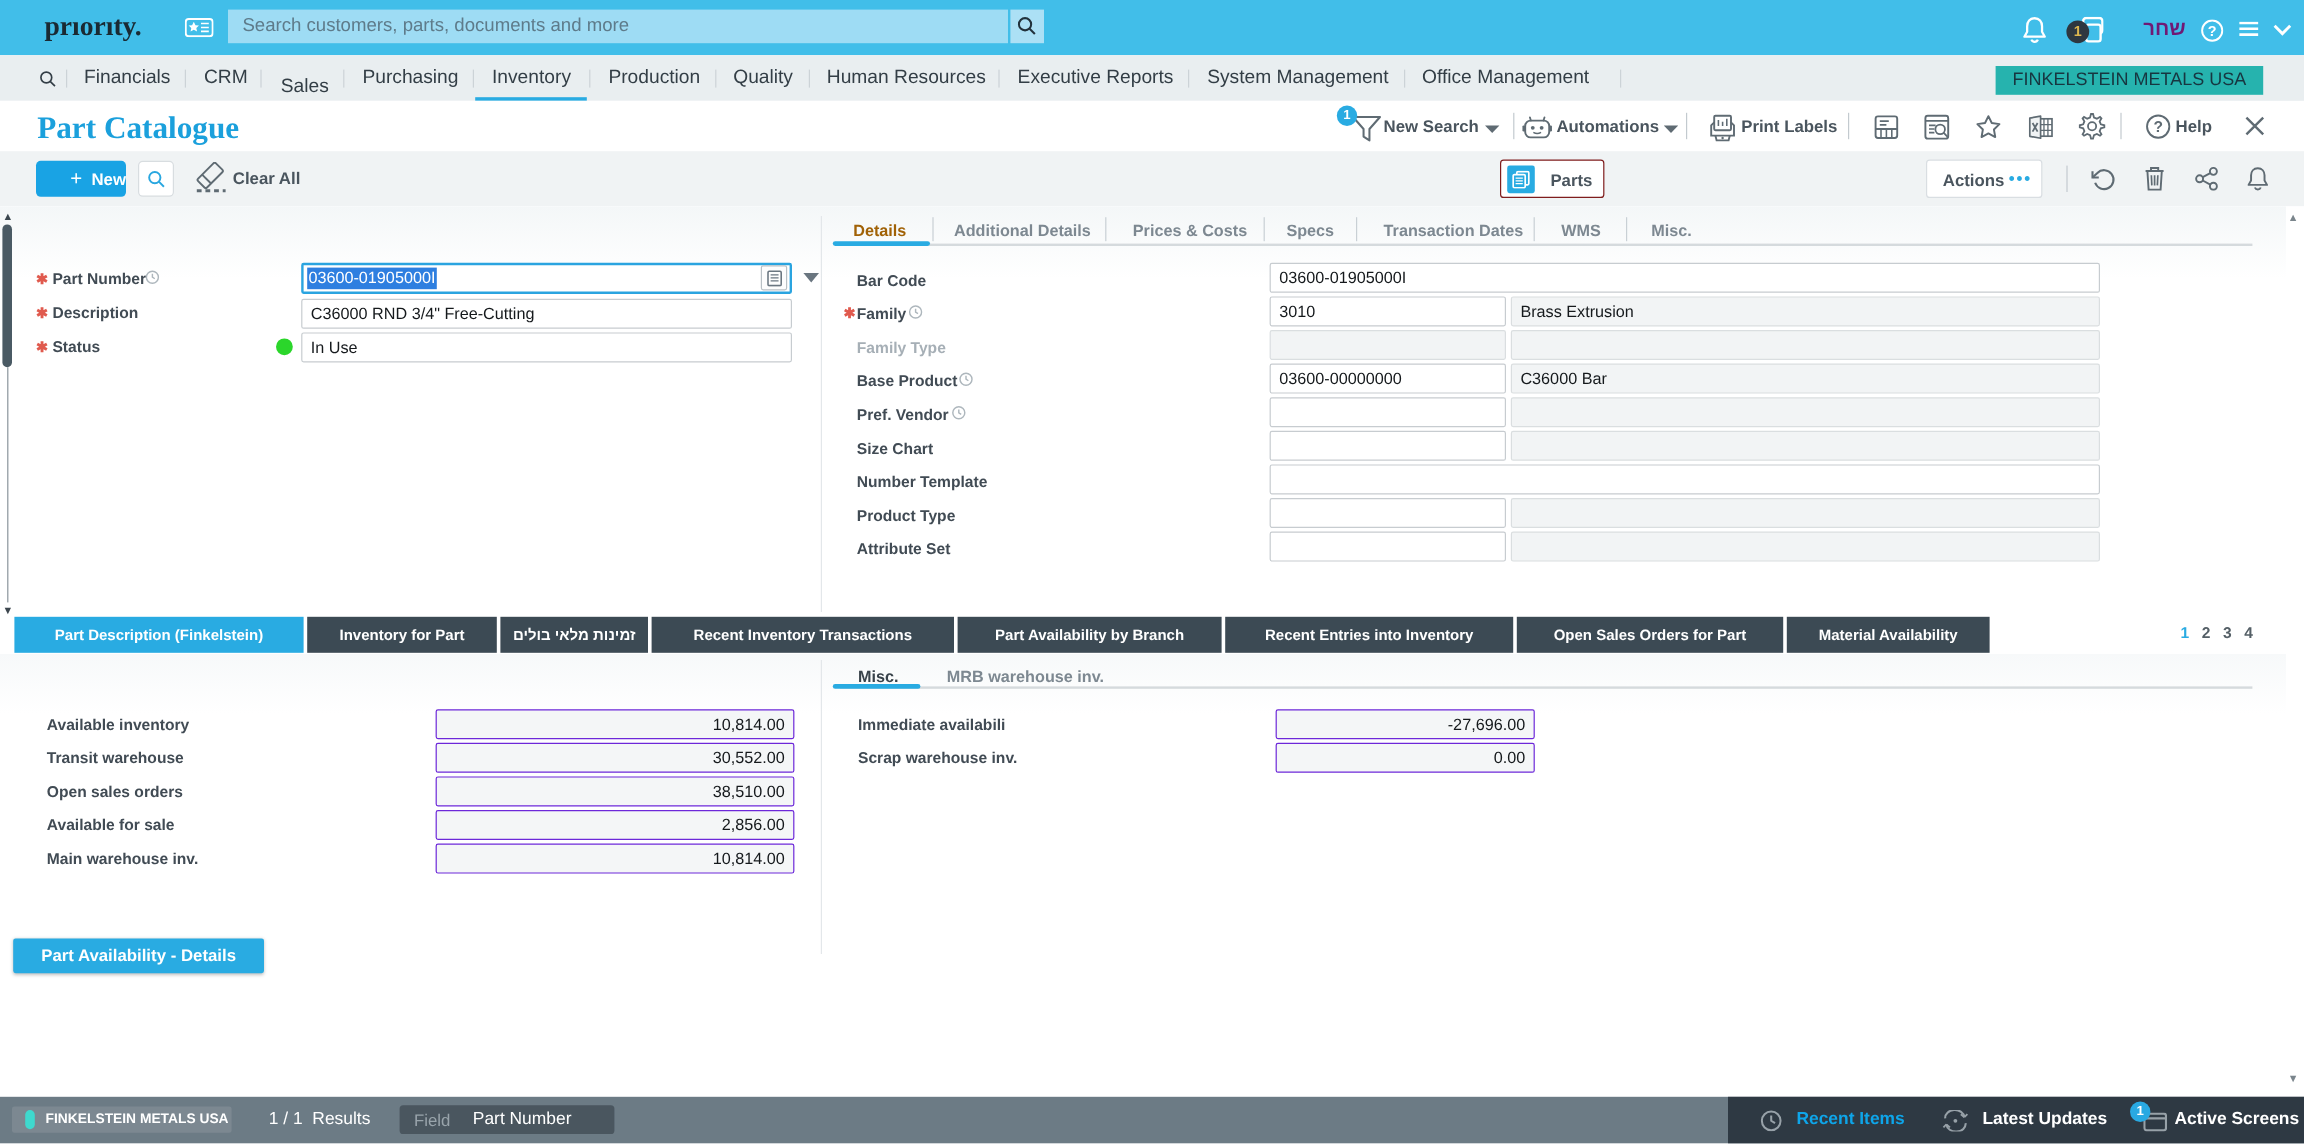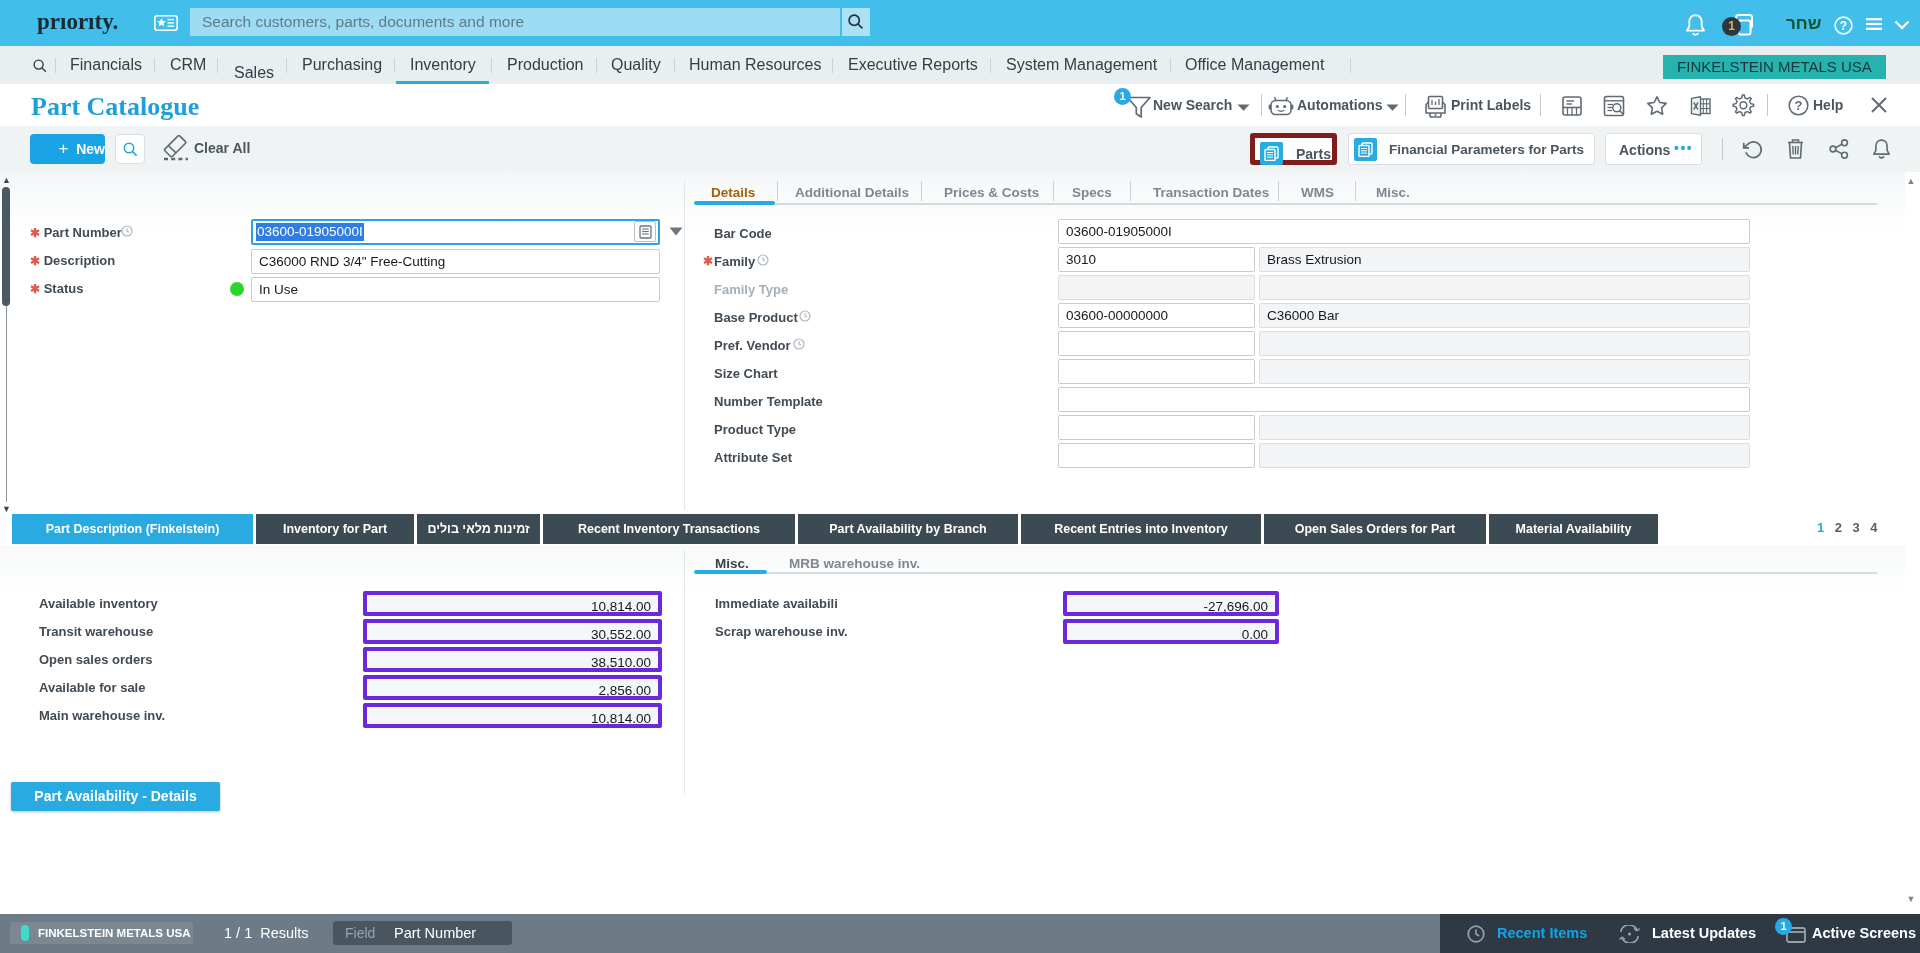--- a/index.html
+++ b/index.html
@@ -4,21 +4,21 @@
 <style>
 *{margin:0;padding:0;box-sizing:border-box}
 html,body{width:1920px;height:953px;overflow:hidden;background:#fff}
 body{font-family:"Liberation Sans",sans-serif;-webkit-font-smoothing:antialiased}
 .abs{position:absolute}
 #root{position:relative;width:1920px;height:953px;overflow:hidden}
 .lbl{font-weight:bold;font-size:13px;color:#414b54;white-space:nowrap}
 .ast{color:#e05a4e;font-weight:bold;font-size:12px}
 .inp{position:absolute;background:#fff;border:1px solid #c7ccd0;border-radius:2px;font-size:13.5px;color:#15191c;line-height:23px;padding:0 7px;white-space:nowrap}
 .inpg{position:absolute;background:#f2f4f5;border:1px solid #dadee0;border-radius:2px;font-size:13.5px;color:#15191c;line-height:23px;padding:0 7px;white-space:nowrap}
-.num{text-align:right;background:#f4f6f7;border:4px solid #6d28d9}
+.num{text-align:right;background:#f4f6f7;border:1px solid #6d28d9}
 .sep{position:absolute;width:1px;background:#ccd3d7}
 .tabsep{position:absolute;width:1px;background:#c9d0d5}
 .tabbtn{height:30px;background:#3c4a54;color:#fff;font-weight:bold;font-size:12.5px;text-align:center;line-height:30px;white-space:nowrap;overflow:hidden}
 svg{display:block}
 </style>
 </head>
 <body>
 <div id="root">
 
 <div class="abs" style="left:0;top:0;width:1920px;height:46px;background:#41bee9">
@@ -41,21 +41,21 @@
   </div>
   <svg class="abs" style="left:1685px;top:13px" width="21" height="24" viewBox="0 0 21 24">
     <path d="M10.5 2.2 C6.6 2.2 4.3 5.2 4.3 8.8 L4.3 13.5 L2 17.6 L19 17.6 L16.7 13.5 L16.7 8.8 C16.7 5.2 14.4 2.2 10.5 2.2 Z" fill="none" stroke="#fff" stroke-width="1.9" stroke-linejoin="round"></path>
     <path d="M7.8 20 A 2.9 2.9 0 0 0 13.2 20" fill="none" stroke="#fff" stroke-width="1.9"></path>
   </svg>
   <svg class="abs" style="left:1735px;top:14px" width="18" height="22" viewBox="0 0 18 22">
     <rect x="1" y="1" width="16" height="13" rx="2.5" fill="none" stroke="#fff" stroke-width="2"></rect>
     <rect x="3.5" y="6.5" width="12" height="14" rx="2" fill="#41bee9" stroke="#fff" stroke-width="2"></rect>
   </svg>
   <div class="abs" style="left:1722px;top:17px;width:19px;height:19px;border-radius:50%;background:#2e3740;color:#dcb64f;font-size:12px;font-weight:bold;text-align:center;line-height:19px">1</div>
-  <div class="abs" style="left:1786px;top:14px;color:#14532d;font-size:17px;font-weight:bold">שחר</div>
+  <div class="abs" style="left:1786px;top:14px;color:#701a75;font-size:17px;font-weight:bold">שחר</div>
   <svg class="abs" style="left:1834px;top:16px" width="19" height="19" viewBox="0 0 19 19">
     <circle cx="9.5" cy="9.5" r="8.4" fill="none" stroke="#fff" stroke-width="1.6"></circle>
     <text x="9.5" y="13.6" font-family="Liberation Sans" font-size="12" font-weight="bold" fill="#fff" text-anchor="middle">?</text>
   </svg>
   <svg class="abs" style="left:1866px;top:18px" width="16" height="12" viewBox="0 0 16 12">
     <g stroke="#fff" stroke-width="2.2">
           <line x1="0" y1="1.2" x2="16" y2="1.2"></line>
           <line x1="0" y1="6" x2="16" y2="6"></line>
           <line x1="0" y1="10.8" x2="16" y2="10.8"></line>
         </g>
@@ -199,47 +199,33 @@
   </div>
   <svg class="abs" style="left:162px;top:9px" width="28" height="28" viewBox="0 0 28 28">
     <g transform="rotate(-45 13 11)">
           <rect x="2.5" y="6" width="21" height="10.5" rx="1.5" fill="none" stroke="#5f6b73" stroke-width="1.6"></rect>
           <line x1="8.7" y1="6" x2="8.7" y2="16.5" stroke="#5f6b73" stroke-width="1.6"></line>
         </g>
     <line x1="2" y1="24" x2="26" y2="24" stroke="#5f6b73" stroke-width="2.4" stroke-dasharray="4 3.2"></line>
   </svg>
   <div class="abs" style="left:194px;top:14px;font-weight:bold;font-size:14px;color:#4a555e">Clear All</div>
 
-  <div class="abs" style="left:1250px;top:7px;width:87px;height:32px;background:#fff;border:5px solid #7f1d1d;border-radius:3px">
+  <div class="abs" style="left:1250px;top:7px;width:87px;height:32px;background:#fff;border:1px solid #7f1d1d;border-radius:3px">
     <div class="abs" style="left:5px;top:4px;width:23px;height:23px;background:#29abe2;border-radius:2px">
       <svg style="margin:4px 0 0 4px" width="15" height="15" viewBox="0 0 15 15">
             <rect x="4" y="1" width="10" height="11" rx="1" fill="none" stroke="#fff" stroke-width="1.4"></rect>
             <rect x="1" y="3.5" width="10" height="11" rx="1" fill="#29abe2" stroke="#fff" stroke-width="1.4"></rect>
             <g stroke="#fff" stroke-width="1">
               <line x1="3" y1="6.5" x2="9" y2="6.5"></line>
               <line x1="3" y1="8.8" x2="9" y2="8.8"></line>
               <line x1="3" y1="11.1" x2="9" y2="11.1"></line>
             </g>
           </svg>
     </div>
     <div class="abs" style="left:41px;top:8px;font-weight:bold;font-size:14px;color:#4a555e">Parts</div>
-  </div>
-  <div class="abs" style="left:1348px;top:7px;width:247px;height:32px;background:#fff;border:1px solid #d9dee2;border-radius:3px">
-    <div class="abs" style="left:5px;top:4px;width:23px;height:23px;background:#29abe2;border-radius:2px">
-      <svg style="margin:4px 0 0 4px" width="15" height="15" viewBox="0 0 15 15">
-            <rect x="4" y="1" width="10" height="11" rx="1" fill="none" stroke="#fff" stroke-width="1.4"></rect>
-            <rect x="1" y="3.5" width="10" height="11" rx="1" fill="#29abe2" stroke="#fff" stroke-width="1.4"></rect>
-            <g stroke="#fff" stroke-width="1">
-              <line x1="3" y1="6.5" x2="9" y2="6.5"></line>
-              <line x1="3" y1="8.8" x2="9" y2="8.8"></line>
-              <line x1="3" y1="11.1" x2="9" y2="11.1"></line>
-            </g>
-          </svg>
-    </div>
-    <div class="abs" style="left:40px;top:8px;font-weight:bold;font-size:13.5px;color:#4a555e;white-space:nowrap">Financial Parameters for Parts</div>
   </div>
   <div class="abs" style="left:1605px;top:7px;width:97px;height:32px;background:#fff;border:1px solid #d9dee2;border-radius:3px">
     <div class="abs" style="left:13px;top:8px;font-weight:bold;font-size:14px;color:#4a555e">Actions</div>
     <div class="abs" style="left:68px;top:6px;color:#29abe2;font-weight:bold;font-size:14px;letter-spacing:1.5px">•••</div>
   </div>
   <div class="sep" style="left:1722px;top:12px;height:22px;background:#c3cacf"></div>
   <svg class="abs" style="left:1742px;top:13px" width="21" height="21" viewBox="0 0 24 24">
     <polyline points="2 4.2 2 10.2 8 10.2" fill="none" stroke="#5f6b73" stroke-width="2"></polyline>
     <path d="M4.51 15.2 a9 9 0 1 0 2.13-9.36 L2 10.2" fill="none" stroke="#5f6b73" stroke-width="2"></path>
   </svg>

